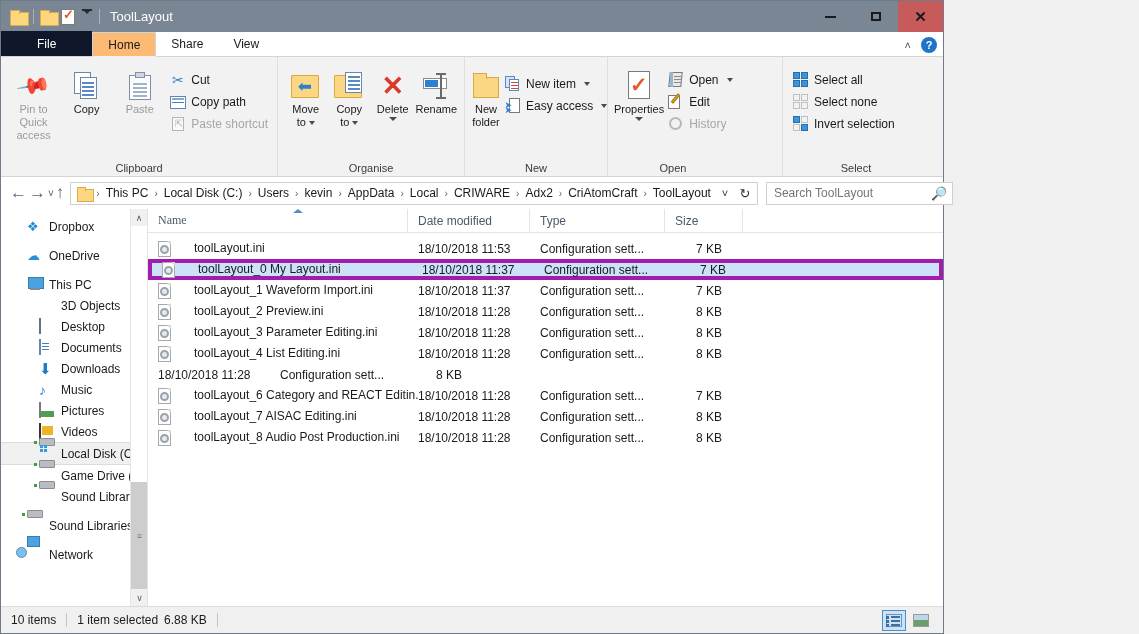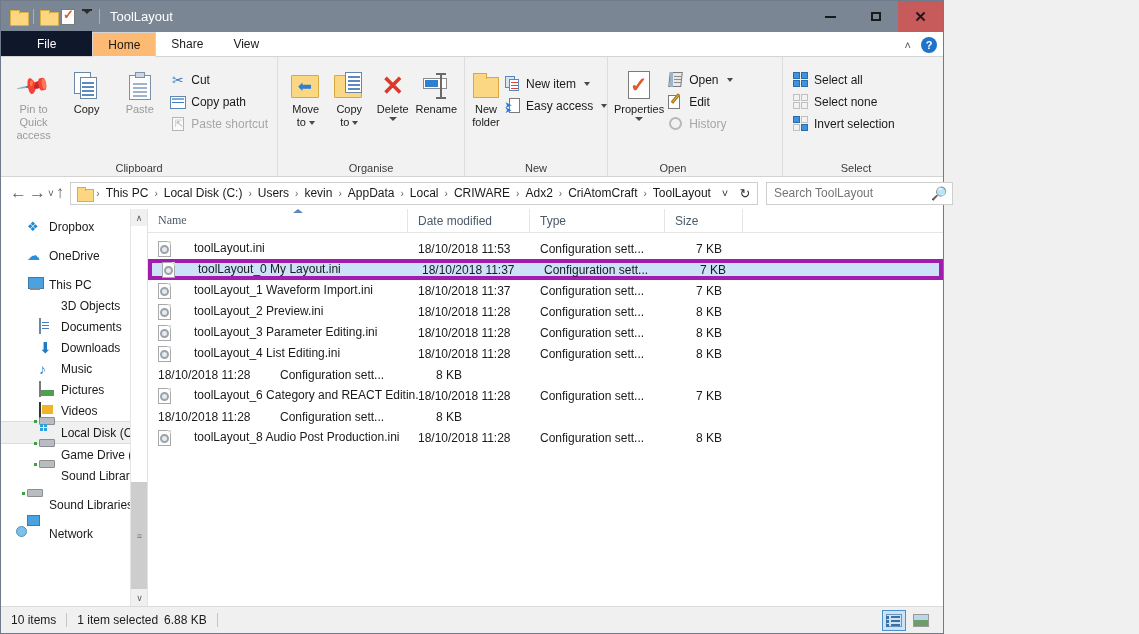--- a/index.html
+++ b/index.html
@@ -686,20 +686,24 @@
       <div class="nav-spacer"></div>
       <div class="nav-item">
         <span class="nav-ico"><span class="ic-pc"></span></span>
         <span>This PC</span>
       </div>
       <div class="nav-item indent">
         <span class="nav-ico"><span class="ic-3d"></span></span>
         <span>3D Objects</span>
       </div>
       <div class="nav-item indent">
+        <span class="nav-ico"><span class="ic-desktop"></span></span>
+        <span>Desktop</span>
+      </div>
+      <div class="nav-item indent">
         <span class="nav-ico"><span class="ic-doc"></span></span>
         <span>Documents</span>
       </div>
       <div class="nav-item indent">
         <span class="nav-ico"><span class="ic-dl">⬇</span></span>
         <span>Downloads</span>
       </div>
       <div class="nav-item indent">
         <span class="nav-ico"><span class="ic-music">♪</span></span>
         <span>Music</span>
@@ -870,20 +874,27 @@
                 <span class="gear"></span>
               </span>
             <span>toolLayout_6 Category and REACT Editin...</span>
           </span>
           <span class="fcell-date">18/10/2018 11:28</span>
           <span class="fcell-type">Configuration sett...</span>
           <span class="fcell-size">7 KB</span>
         </div>
 
         <div class="frow">
+          <span class="fcell-name">
+            <span class="ini-ic">
+                <span class="pg"></span>
+                <span class="gear"></span>
+              </span>
+            <span>toolLayout_7 AISAC Editing.ini</span>
+          </span>
           <span class="fcell-date">18/10/2018 11:28</span>
           <span class="fcell-type">Configuration sett...</span>
           <span class="fcell-size">8 KB</span>
         </div>
 
         <div class="frow">
           <span class="fcell-name">
             <span class="ini-ic">
                 <span class="pg"></span>
                 <span class="gear"></span>

